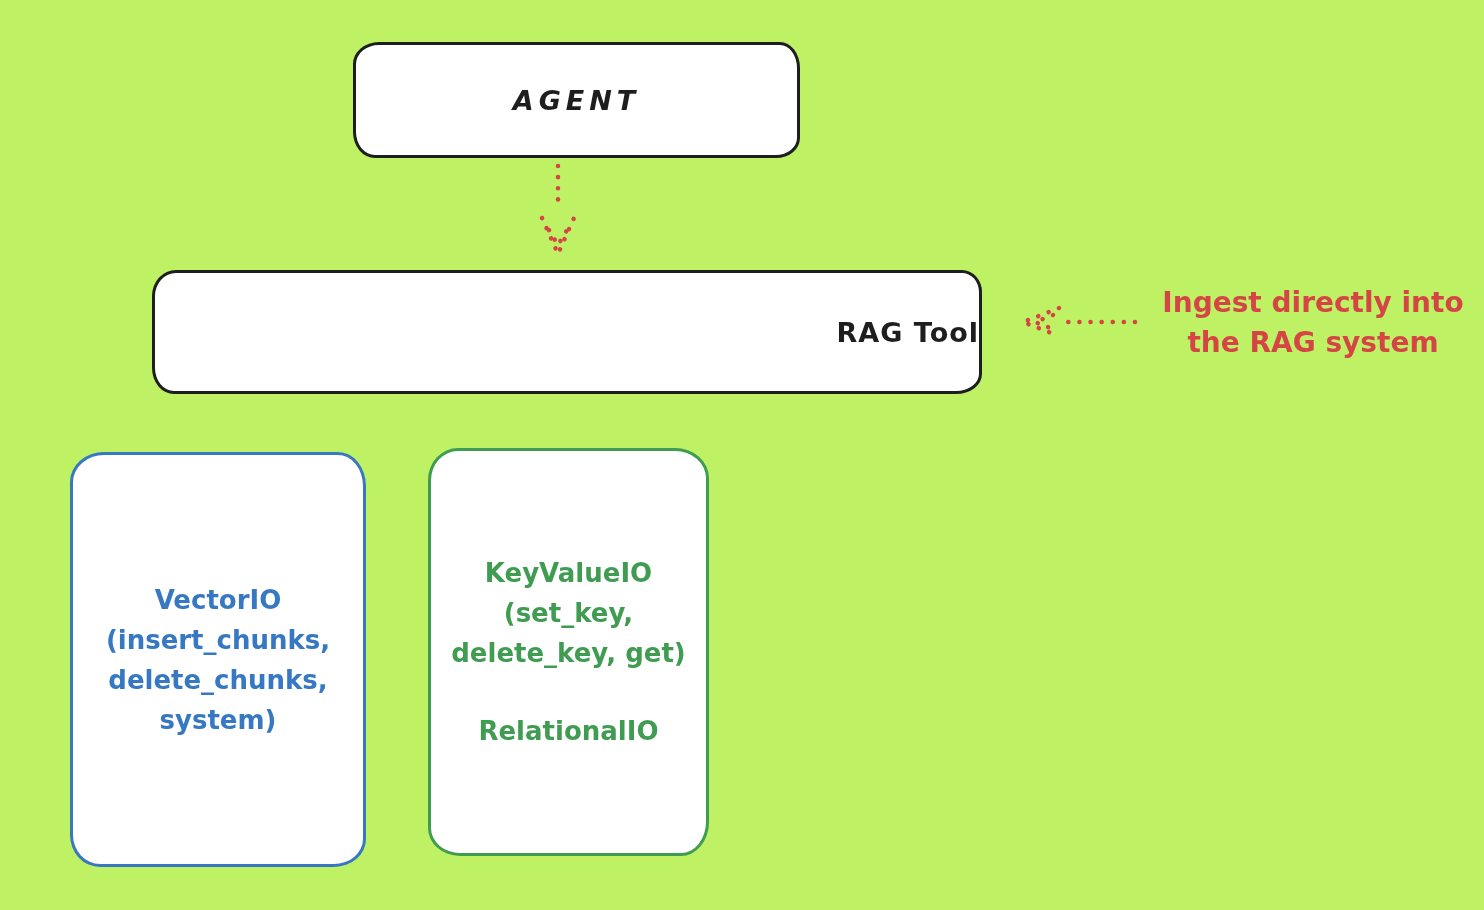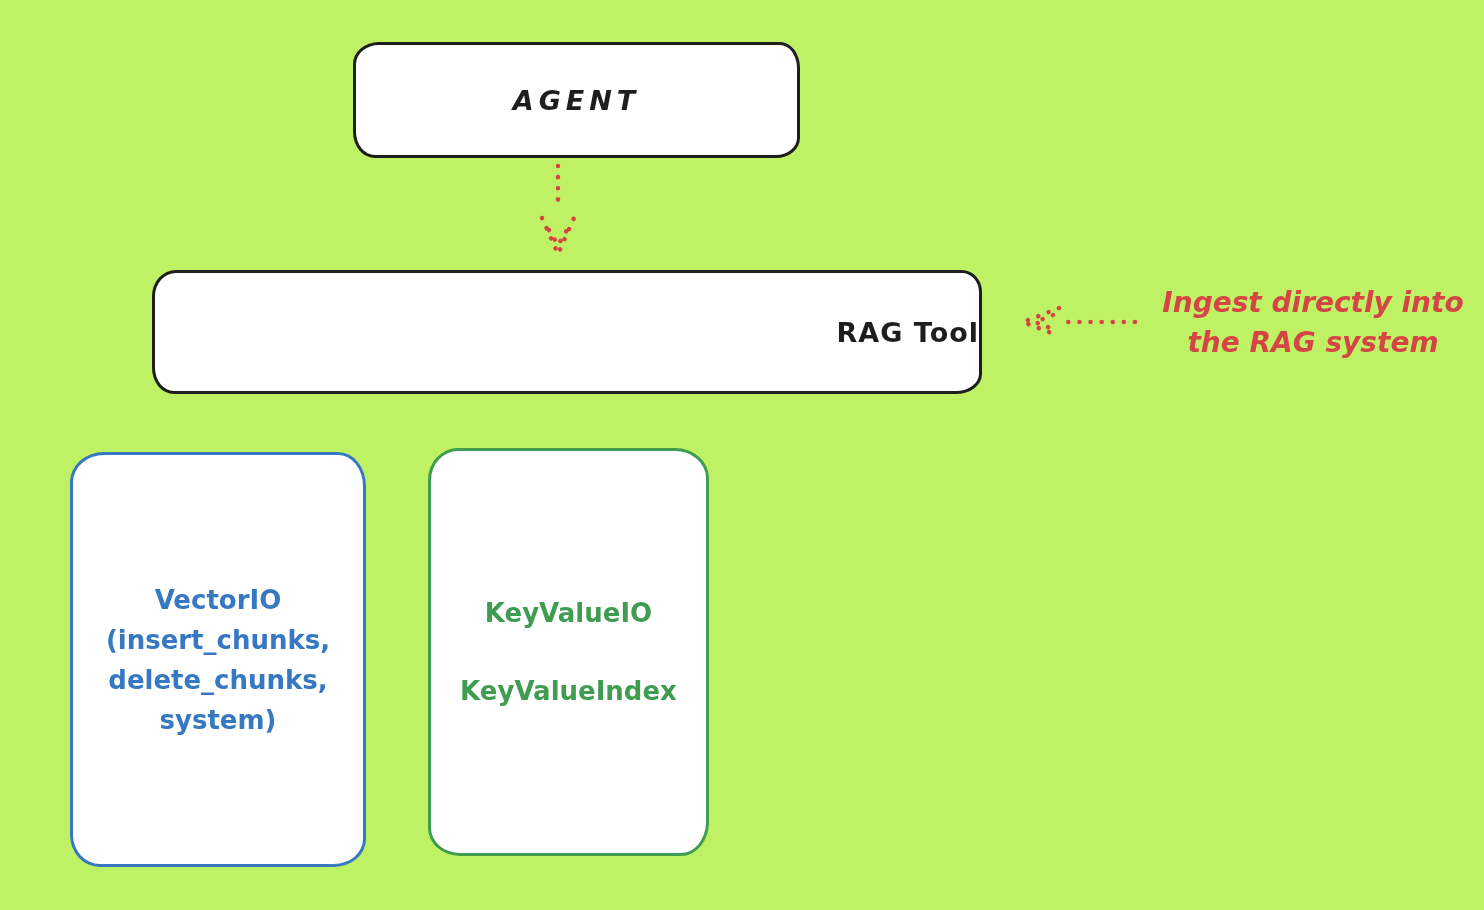--- a/index.html
+++ b/index.html
@@ -95,21 +95,20 @@
   .annotation {
     position: absolute;
     left: 1143px; top: 283px;
     width: 340px;
     text-align: center;
     color: #d64545;
     font-size: 28px;
     font-weight: 700;
     line-height: 40px;
     white-space: pre-line;
-    font-style: italic;
   }
   
   .arrow-svg { position: absolute; }
   .arrow-svg path, .arrow-svg line {
     fill: none;
     stroke: #d64545;
     stroke-width: 4.5;
     stroke-linecap: round;
     stroke-dasharray: 0.1 11;
   }
@@ -144,17 +143,19 @@
 
   <div class="backend backend-vector">
     <span class="name">VectorIO</span>
     <span class="methods">(insert_chunks,
 delete_chunks,
 system)</span>
   </div>
 
   <div class="backend backend-keyvalue">
     <span class="name">KeyValueIO</span>
-    <span class="index">KeyValueIndex</span>
+    <span class="methods">(set_key,
+delete_key, get)</span>
+    <span class="index">RelationalIO</span>
   </div>
 
 
 </div>
 
 </body></html>

